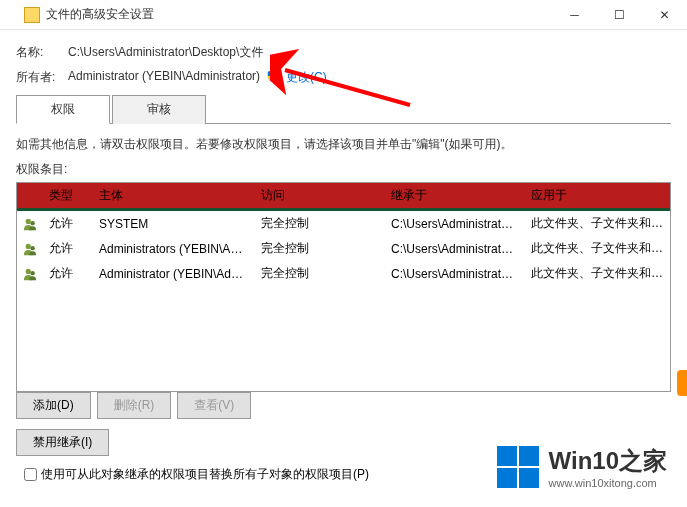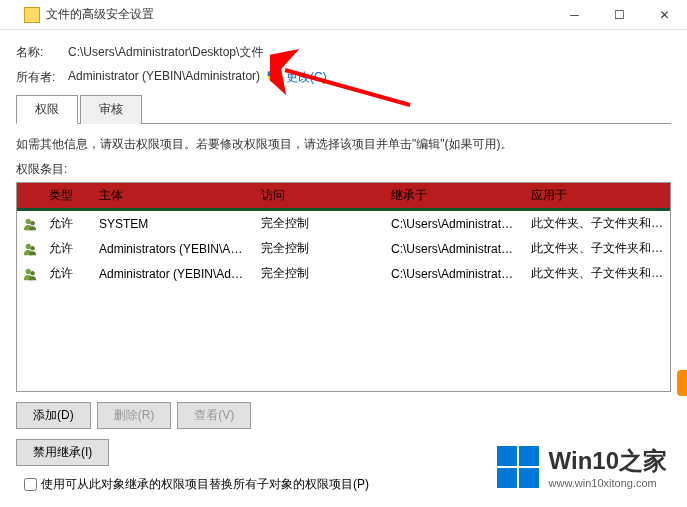--- a/index.html
+++ b/index.html
@@ -50,21 +50,21 @@
       display: inline-block;
     }
     .change-link { color: #0066cc; cursor: pointer; }
     .tabs {
       display: flex;
       border-bottom: 1px solid #999;
       margin-top: 6px;
       margin-bottom: 12px;
     }
     .tab {
-      padding: 5px 18px;
+      padding: 5px 34px;
       border: 1px solid #999;
       border-bottom: none;
       background: #f0f0f0;
       margin-right: 2px;
       cursor: pointer;
       position: relative;
       top: 1px;
       color: #333;
     }
     .tab.active {
@@ -90,21 +90,21 @@
       text-overflow: ellipsis;
       white-space: nowrap;
     }
     .col-icon { width: 26px; display: flex; align-items: center; justify-content: center; padding: 2px 4px; }
     .col-type { width: 50px; }
     .col-principal { width: 162px; }
     .col-access { width: 130px; }
     .col-inherit { width: 140px; }
     .col-apply { flex: 1; }
     .perm-row { display: flex; align-items: center; cursor: pointer; }
-    .buttons-row { display: flex; gap: 6px; margin-top: 10px; }
+    .buttons-row { display: flex; gap: 6px; margin-top: 0; }
     .btn {
       padding: 4px 16px;
       border: 1px solid #999;
       background: #e1e1e1;
       cursor: pointer;
       font-size: 12px;
     }
     .btn.disabled { color: #999; cursor: default; }
     .disable-inherit-row { margin-top: 10px; }
     .checkbox-row { display: flex; align-items: center; margin-top: 10px; gap: 4px; margin-left: 8px; }

